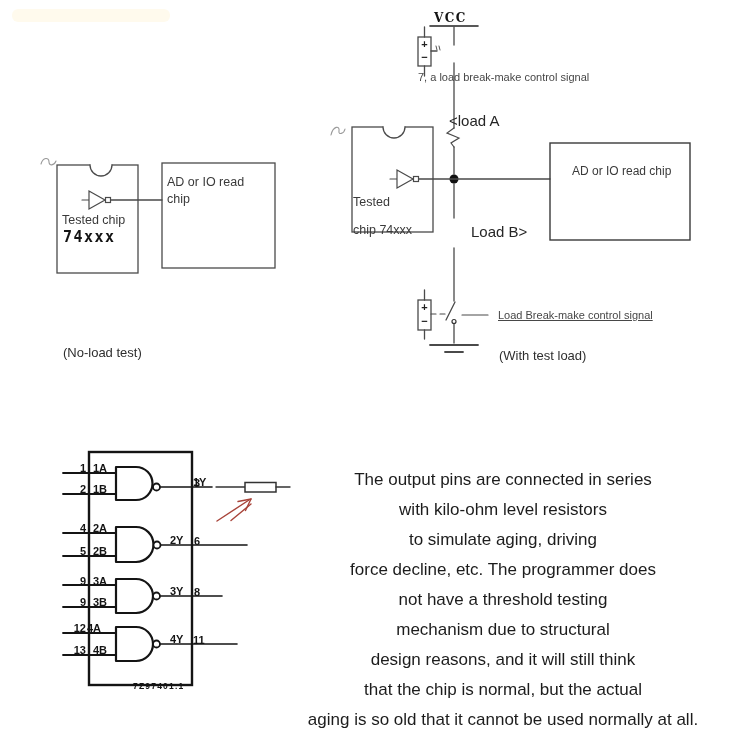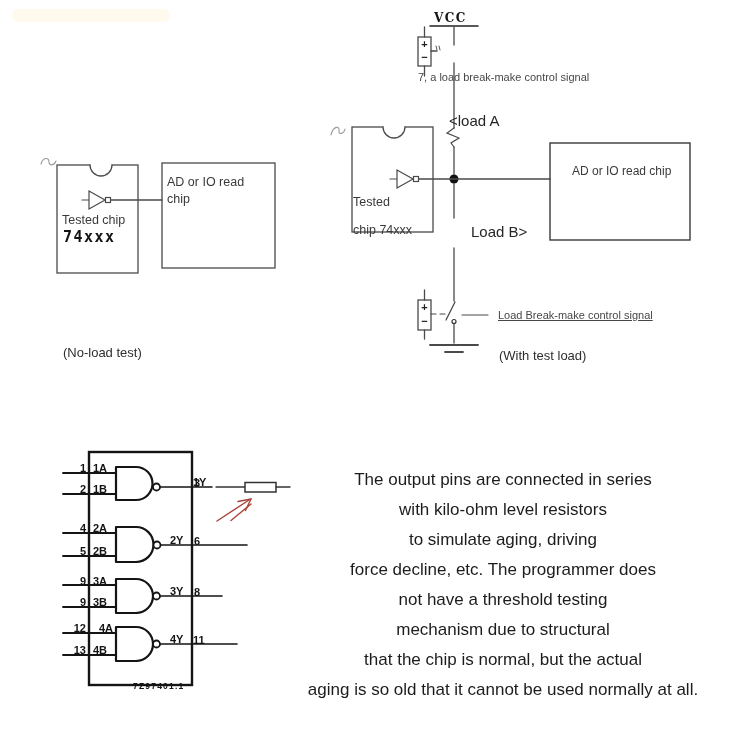--- a/index.html
+++ b/index.html
@@ -183,32 +183,33 @@
   <div class="pin" style="left:194px;top:535px;">6</div>
 
   <div class="pin num" style="left:68px;top:575px;">9</div>
   <div class="pin" style="left:93px;top:575px;text-align:right;">3A</div>
   <div class="pin num" style="left:68px;top:596px;">9</div>
   <div class="pin" style="left:93px;top:596px;">3B</div>
   <div class="pin" style="left:170px;top:585px;">3Y</div>
   <div class="pin" style="left:194px;top:586px;">8</div>
 
   <div class="pin num" style="left:68px;top:622px;">12</div>
-  <div class="pin" style="left:99px;top:622px;">4A</div>
+  <div class="pin" style="left:87px;top:622px;">4A</div>
   <div class="pin num" style="left:68px;top:644px;">13</div>
   <div class="pin" style="left:93px;top:644px;">4B</div>
   <div class="pin" style="left:170px;top:633px;">4Y</div>
   <div class="pin" style="left:193px;top:634px;">11</div>
 
   <div class="partnum" style="left:133px;top:681px;">7Z97401.1</div>
 
   <div class="para">
     <div>The output pins are connected in series</div>
     <div>with kilo-ohm level resistors</div>
     <div>to simulate aging, driving</div>
     <div>force decline, etc. The programmer does</div>
     <div>not have a threshold testing</div>
     <div>mechanism due to structural</div>
+    <div>design reasons, and it will still think</div>
     <div>that the chip is normal, but the actual</div>
     <div>aging is so old that it cannot be used normally at all.</div>
   </div>
 
 </div>
 
 </body></html>

